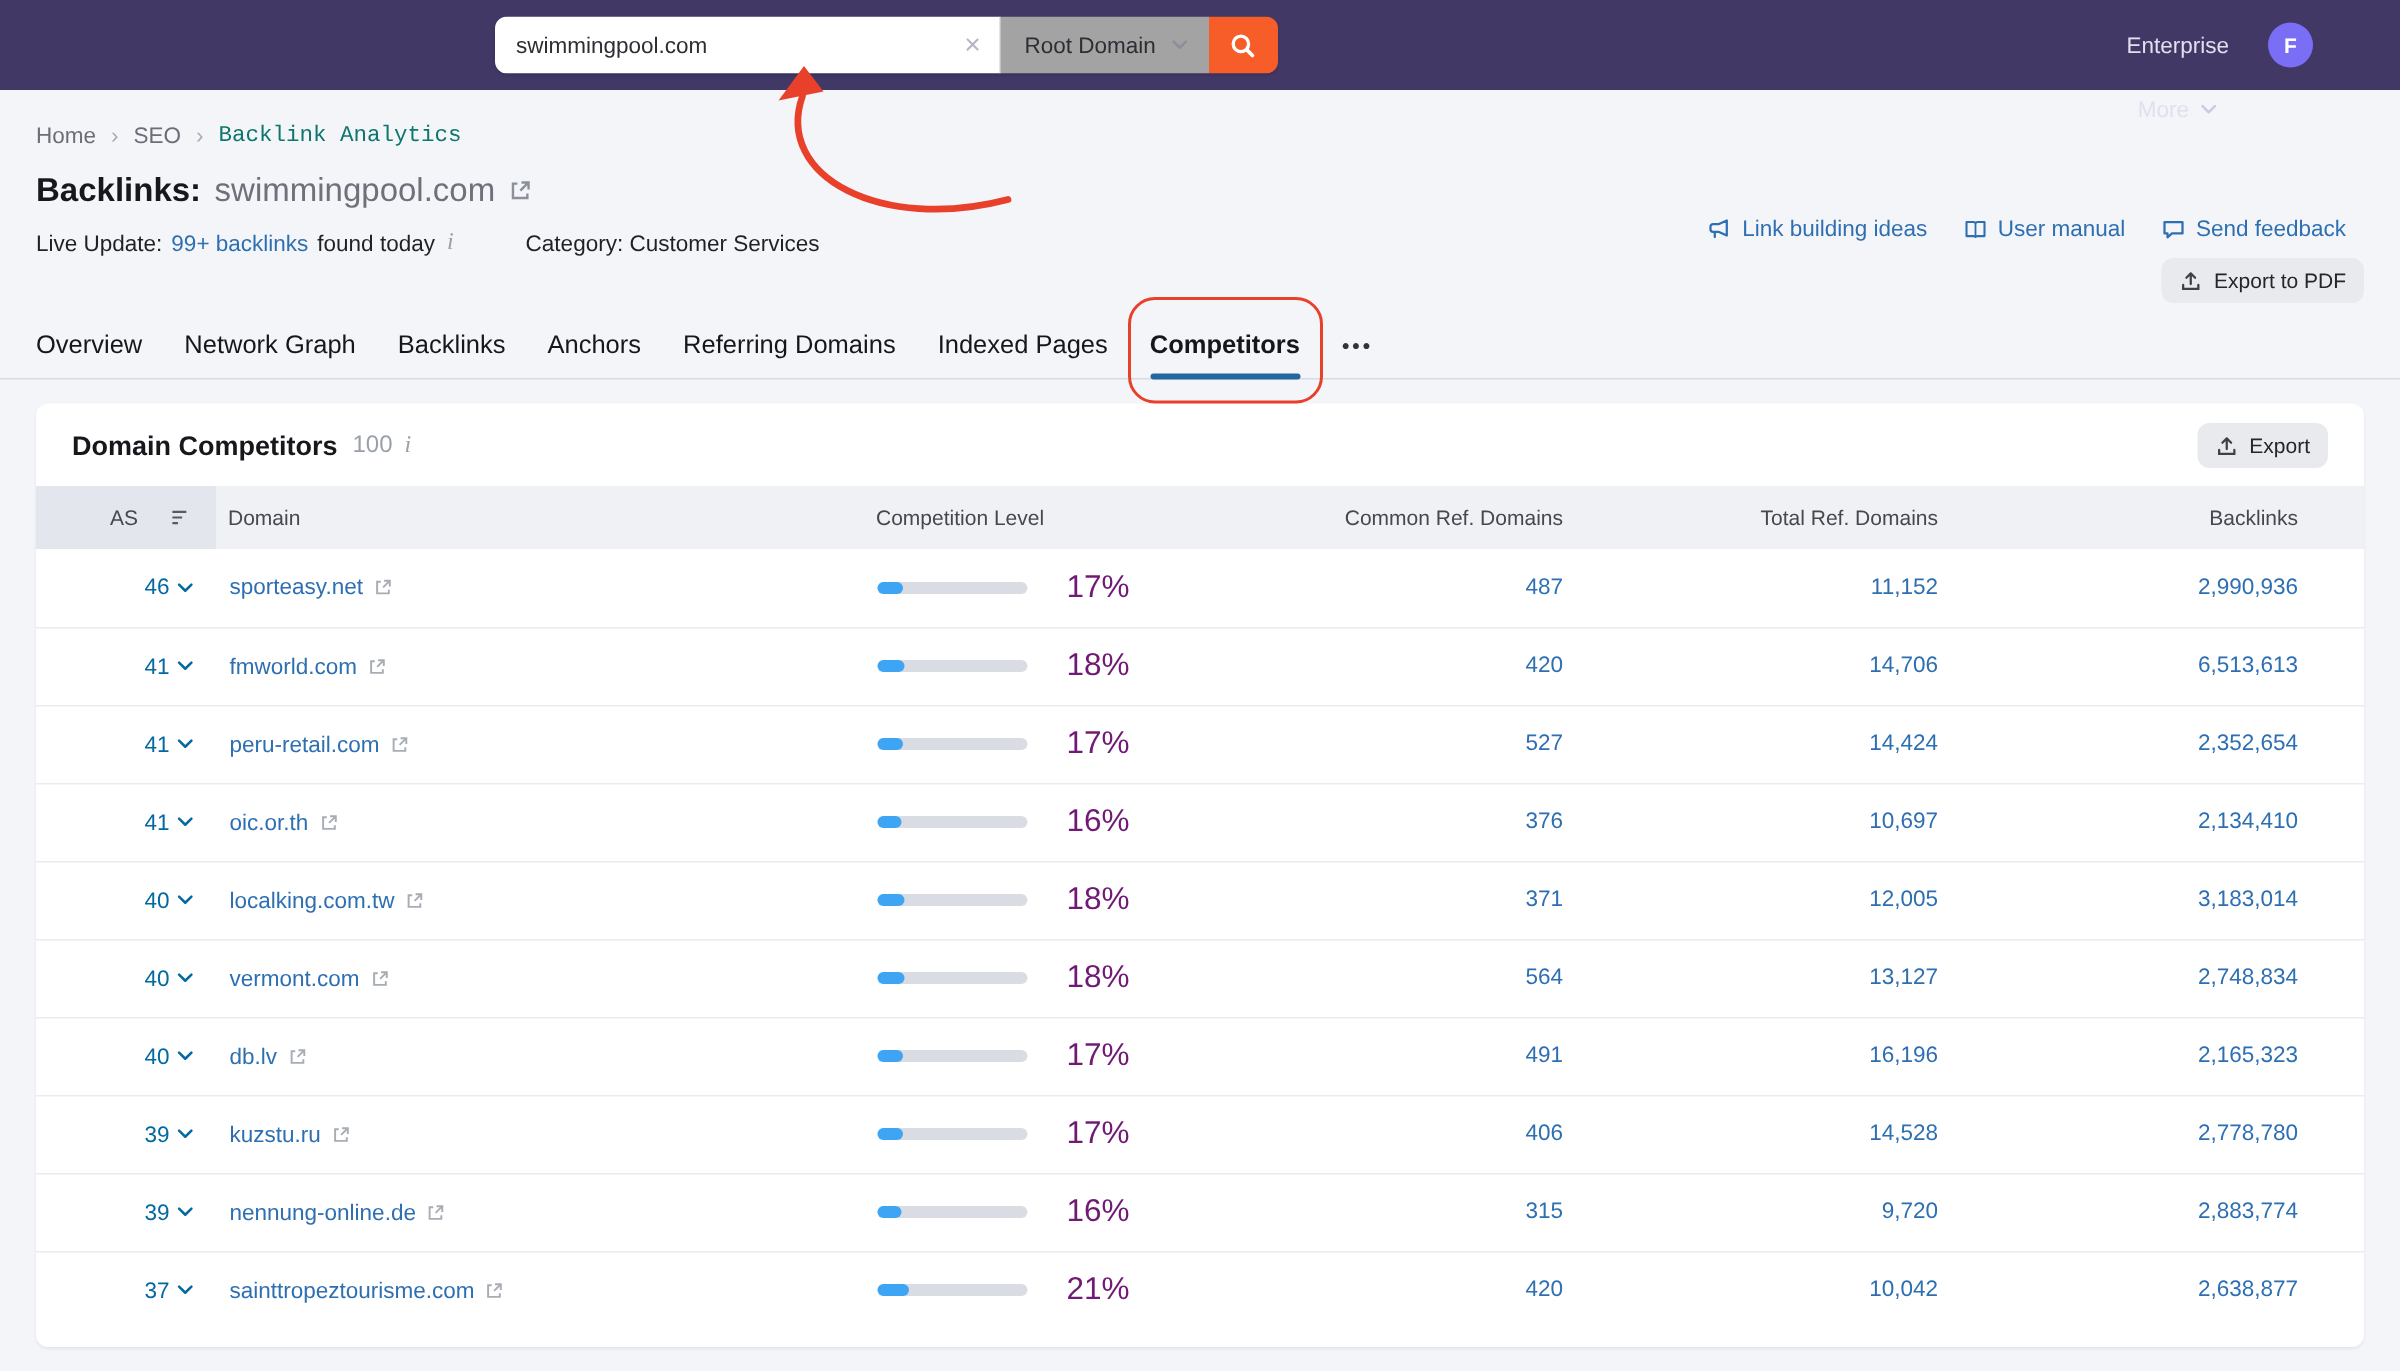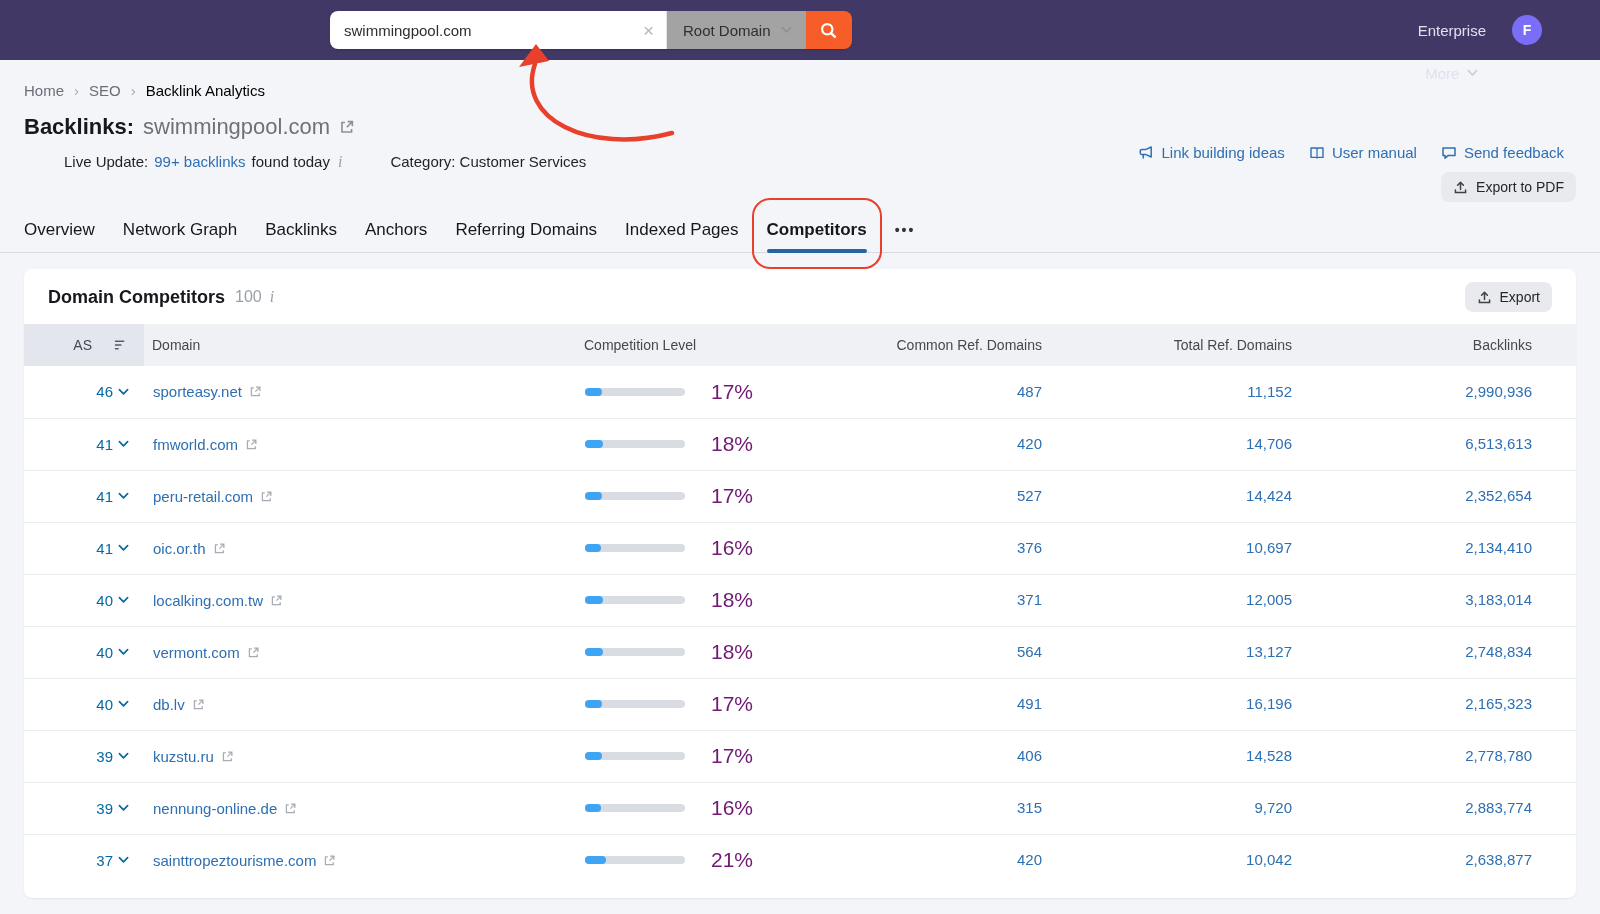--- a/index.html
+++ b/index.html
@@ -18,26 +18,26 @@
   .scope-btn svg { color:#8a8f99; }
   .go-btn { width:46px; background:#f75d28; border:none; display:flex; align-items:center; justify-content:center; cursor:pointer; }
   .top-nav { margin-left:auto; display:flex; align-items:center; gap:26px;flex-direction:column; }
   .top-nav a { color:#e2dfee; font-size:15px; text-decoration:none; display:flex; align-items:center; gap:8px; cursor:pointer; }
   .top-nav a svg { color:#b9b3d4; }
   .avatar { width:30px; height:30px; border-radius:50%; background:#7b6ef6; color:#fff; font-size:14px; font-weight:700; display:flex; align-items:center; justify-content:center; margin-left:26px; margin-right:58px; cursor:pointer; }
   
   .page-header { position:relative; padding:22px 24px 0; }
   .breadcrumb { font-size:15px; color:#6b6e78; display:flex; align-items:center; gap:10px; }
   .breadcrumb .crumb { cursor:pointer; }
-  .breadcrumb .crumb-last { color:#000000; }
+  .breadcrumb .crumb-last { color:#0f766e;font-family:Liberation Mono, monospace; }
   .breadcrumb .sep { color:#a6abb5; font-size:15px; }
   .page-title { margin-top:15px; font-size:22px; font-weight:700; color:#16181c; display:flex; align-items:center; gap:9px; }
   .page-title .domain { color:#6e7179; font-weight:400; }
   .page-title svg { color:#8b9099; }
-  .meta-row { margin-top:13px; font-size:15px; color:#1f2126; display:flex; align-items:flex-start;margin-left:40px; }
+  .meta-row { margin-top:13px; font-size:15px; color:#1f2126; display:flex; align-items:center; }
   .link-blue { color:#2e6fb2; text-decoration:none; cursor:pointer; }
   .info-i { color:#9aa0aa; font-family:"Liberation Serif", serif; font-style:italic; font-size:16px; margin-left:8px; }
   .category { margin-left:48px; }
   .header-links { position:absolute; top:84px; right:36px; display:flex; gap:24px; }
   .header-links a { display:flex; align-items:center; gap:7px; font-size:15px; }
   .export-pdf-wrap { position:absolute; top:112px; right:24px; }
   .btn-gray { display:inline-flex; align-items:center; gap:8px; background:#e9eaee; border:none; border-radius:8px; height:30px; padding:0 12px; font-size:14px; color:#24262b; font-family:inherit; cursor:pointer; }
   .btn-gray svg { color:#3e4148; }
   
   .tabs { margin-top:36px; padding:0 24px; display:flex; gap:28px; border-bottom:1px solid #d9dbe2; height:46px; align-items:stretch; }

